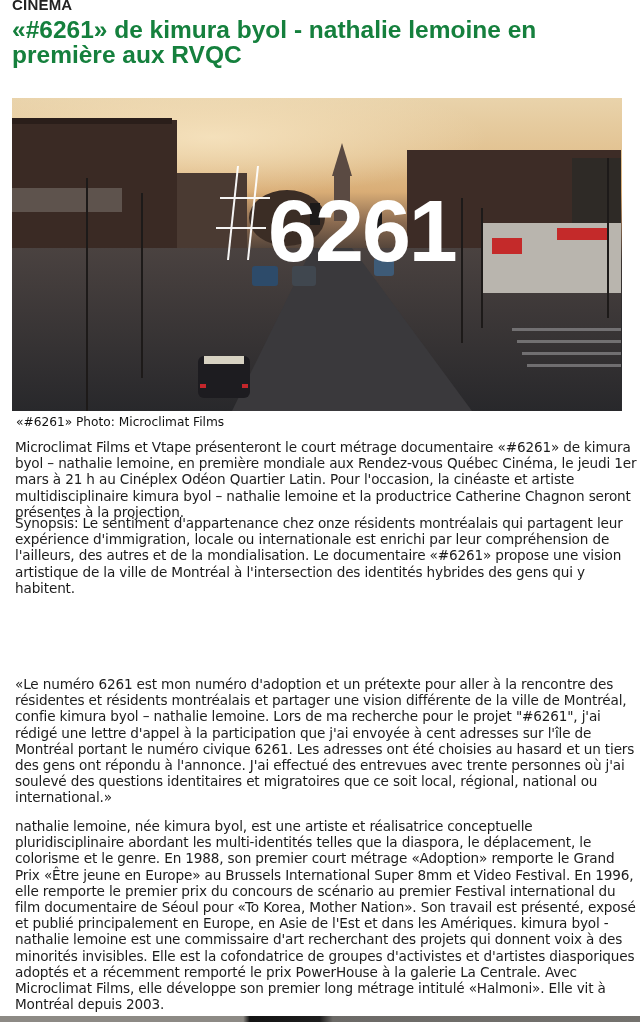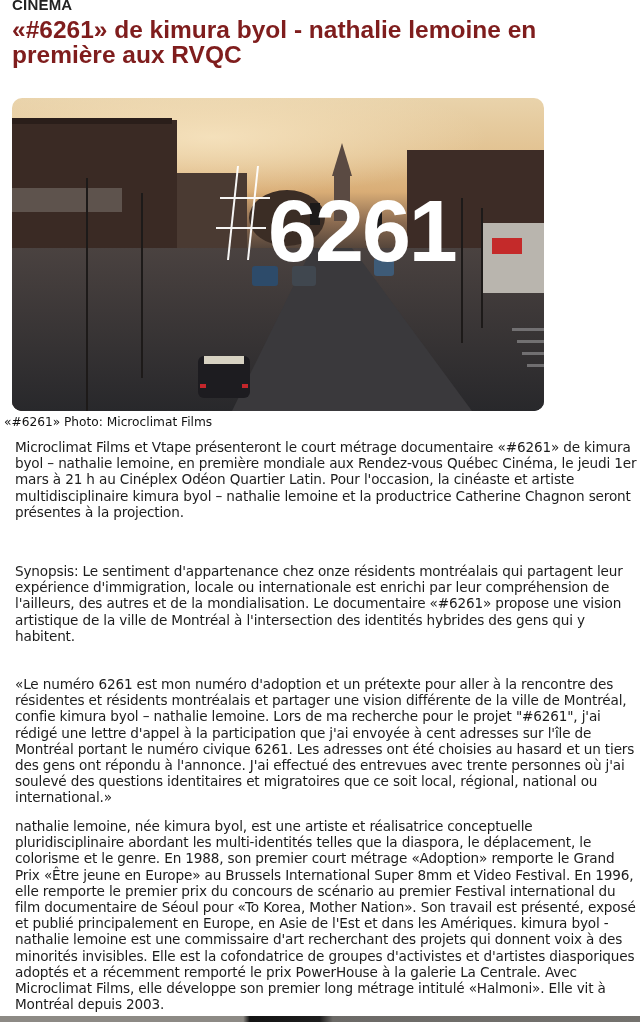--- a/index.html
+++ b/index.html
@@ -12,40 +12,39 @@
   .category {
     position: absolute; left: 12px; top: -4px;
     font-family: "Liberation Sans", sans-serif;
     font-weight: bold; font-size: 15px; color: #222;
     letter-spacing: 0.2px;
   }
   .title {
     position: absolute; left: 12px; top: 17px; width: 620px;
     font-family: "Liberation Sans", sans-serif;
     font-weight: bold; font-size: 24.5px; line-height: 25px;
-    color: #7f1d1d; margin: 0;
+    color: #15803d; margin: 0;
   }
   .photo {
-    position: absolute; left: 12px; top: 98px; width: 532px; height: 313px;
+    position: absolute; left: 12px; top: 98px; width: 610px; height: 313px;
     overflow: hidden;
     background: linear-gradient(180deg, #e9d3ab 0%, #e2c291 18%, #d9ad76 30%, #8a6a50 40%, #3a3330 52%, #2c2b2d 70%, #2b2b2e 100%);
-    border-radius: 10px;
   }
   .photo svg { position: absolute; left: 0; top: 0; }
   .caption {
-    position: absolute; left: 4px; top: 415px;
+    position: absolute; left: 16px; top: 415px;
     font-size: 12.2px; color: #111;
   }
   .para {
     position: absolute; left: 12px; width: 624px;
     font-size: 13.6px; line-height: 16.2px; color: #1c1c1c;
     margin: 3px; letter-spacing: -0.15px;
   }
   .p1 { top: 436px; }
-  .p2 { top: 560px; }
+  .p2 { top: 512px; }
   .p3 { top: 673px; }
   .p4 { top: 815px; }
   .bottom-strip {
     position: absolute; left: 0; top: 1016px; width: 640px; height: 6px;
     background: linear-gradient(90deg, #8d8a85 0%, #8d8a85 38%, #141414 39%, #1e1e1e 50%, #6c6a67 52%, #74726e 100%);
   }
 </style>
 </head>
 <body>
 

